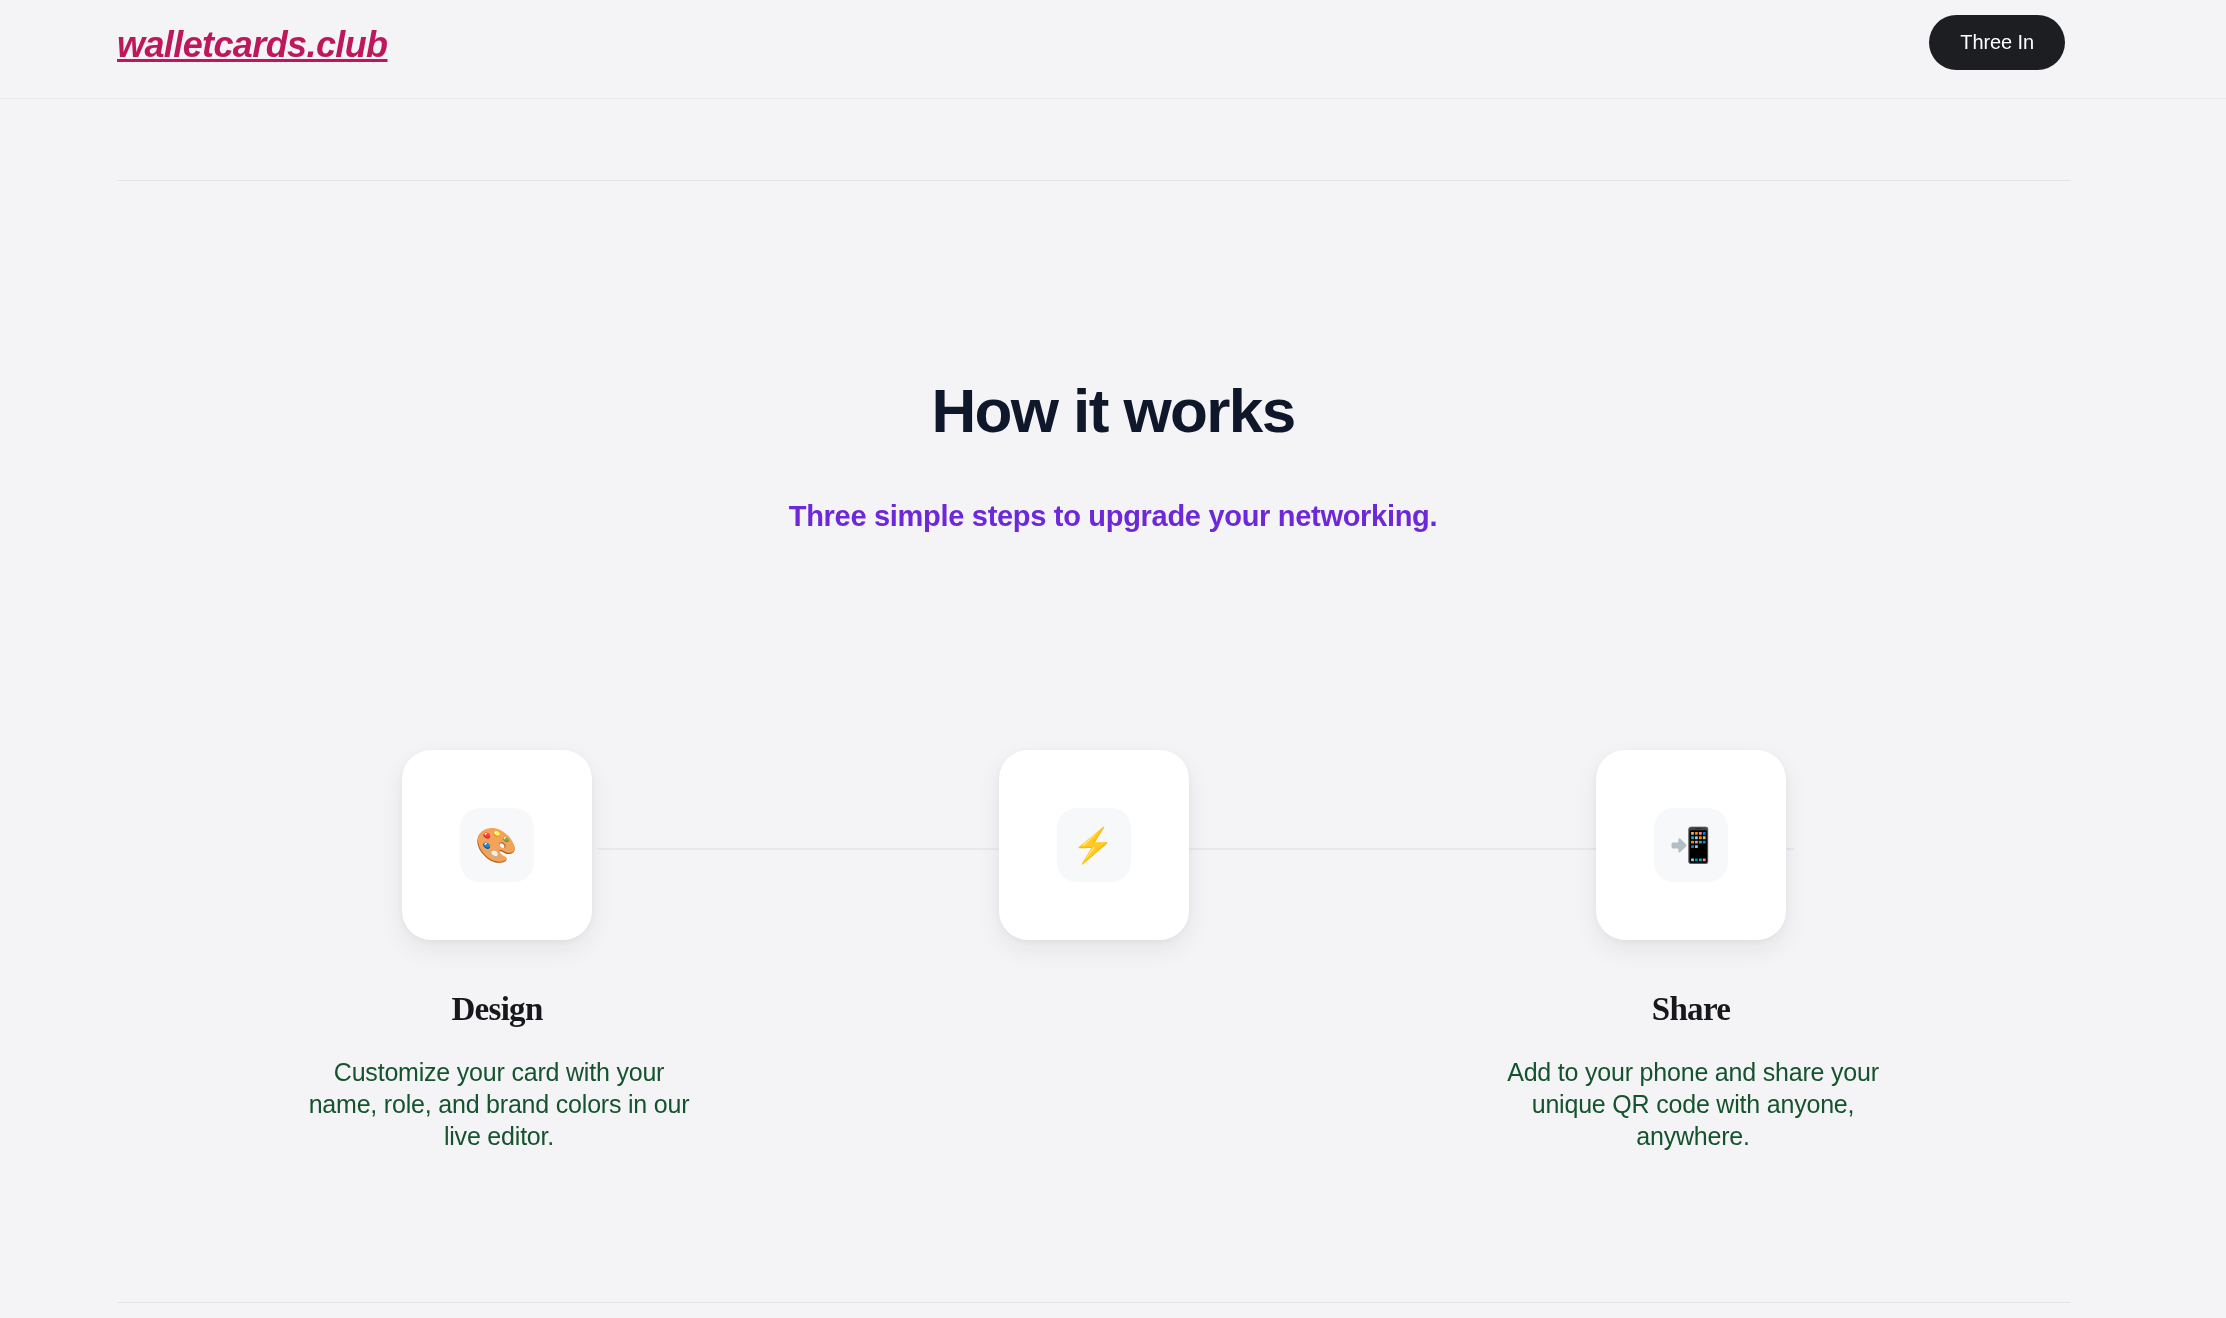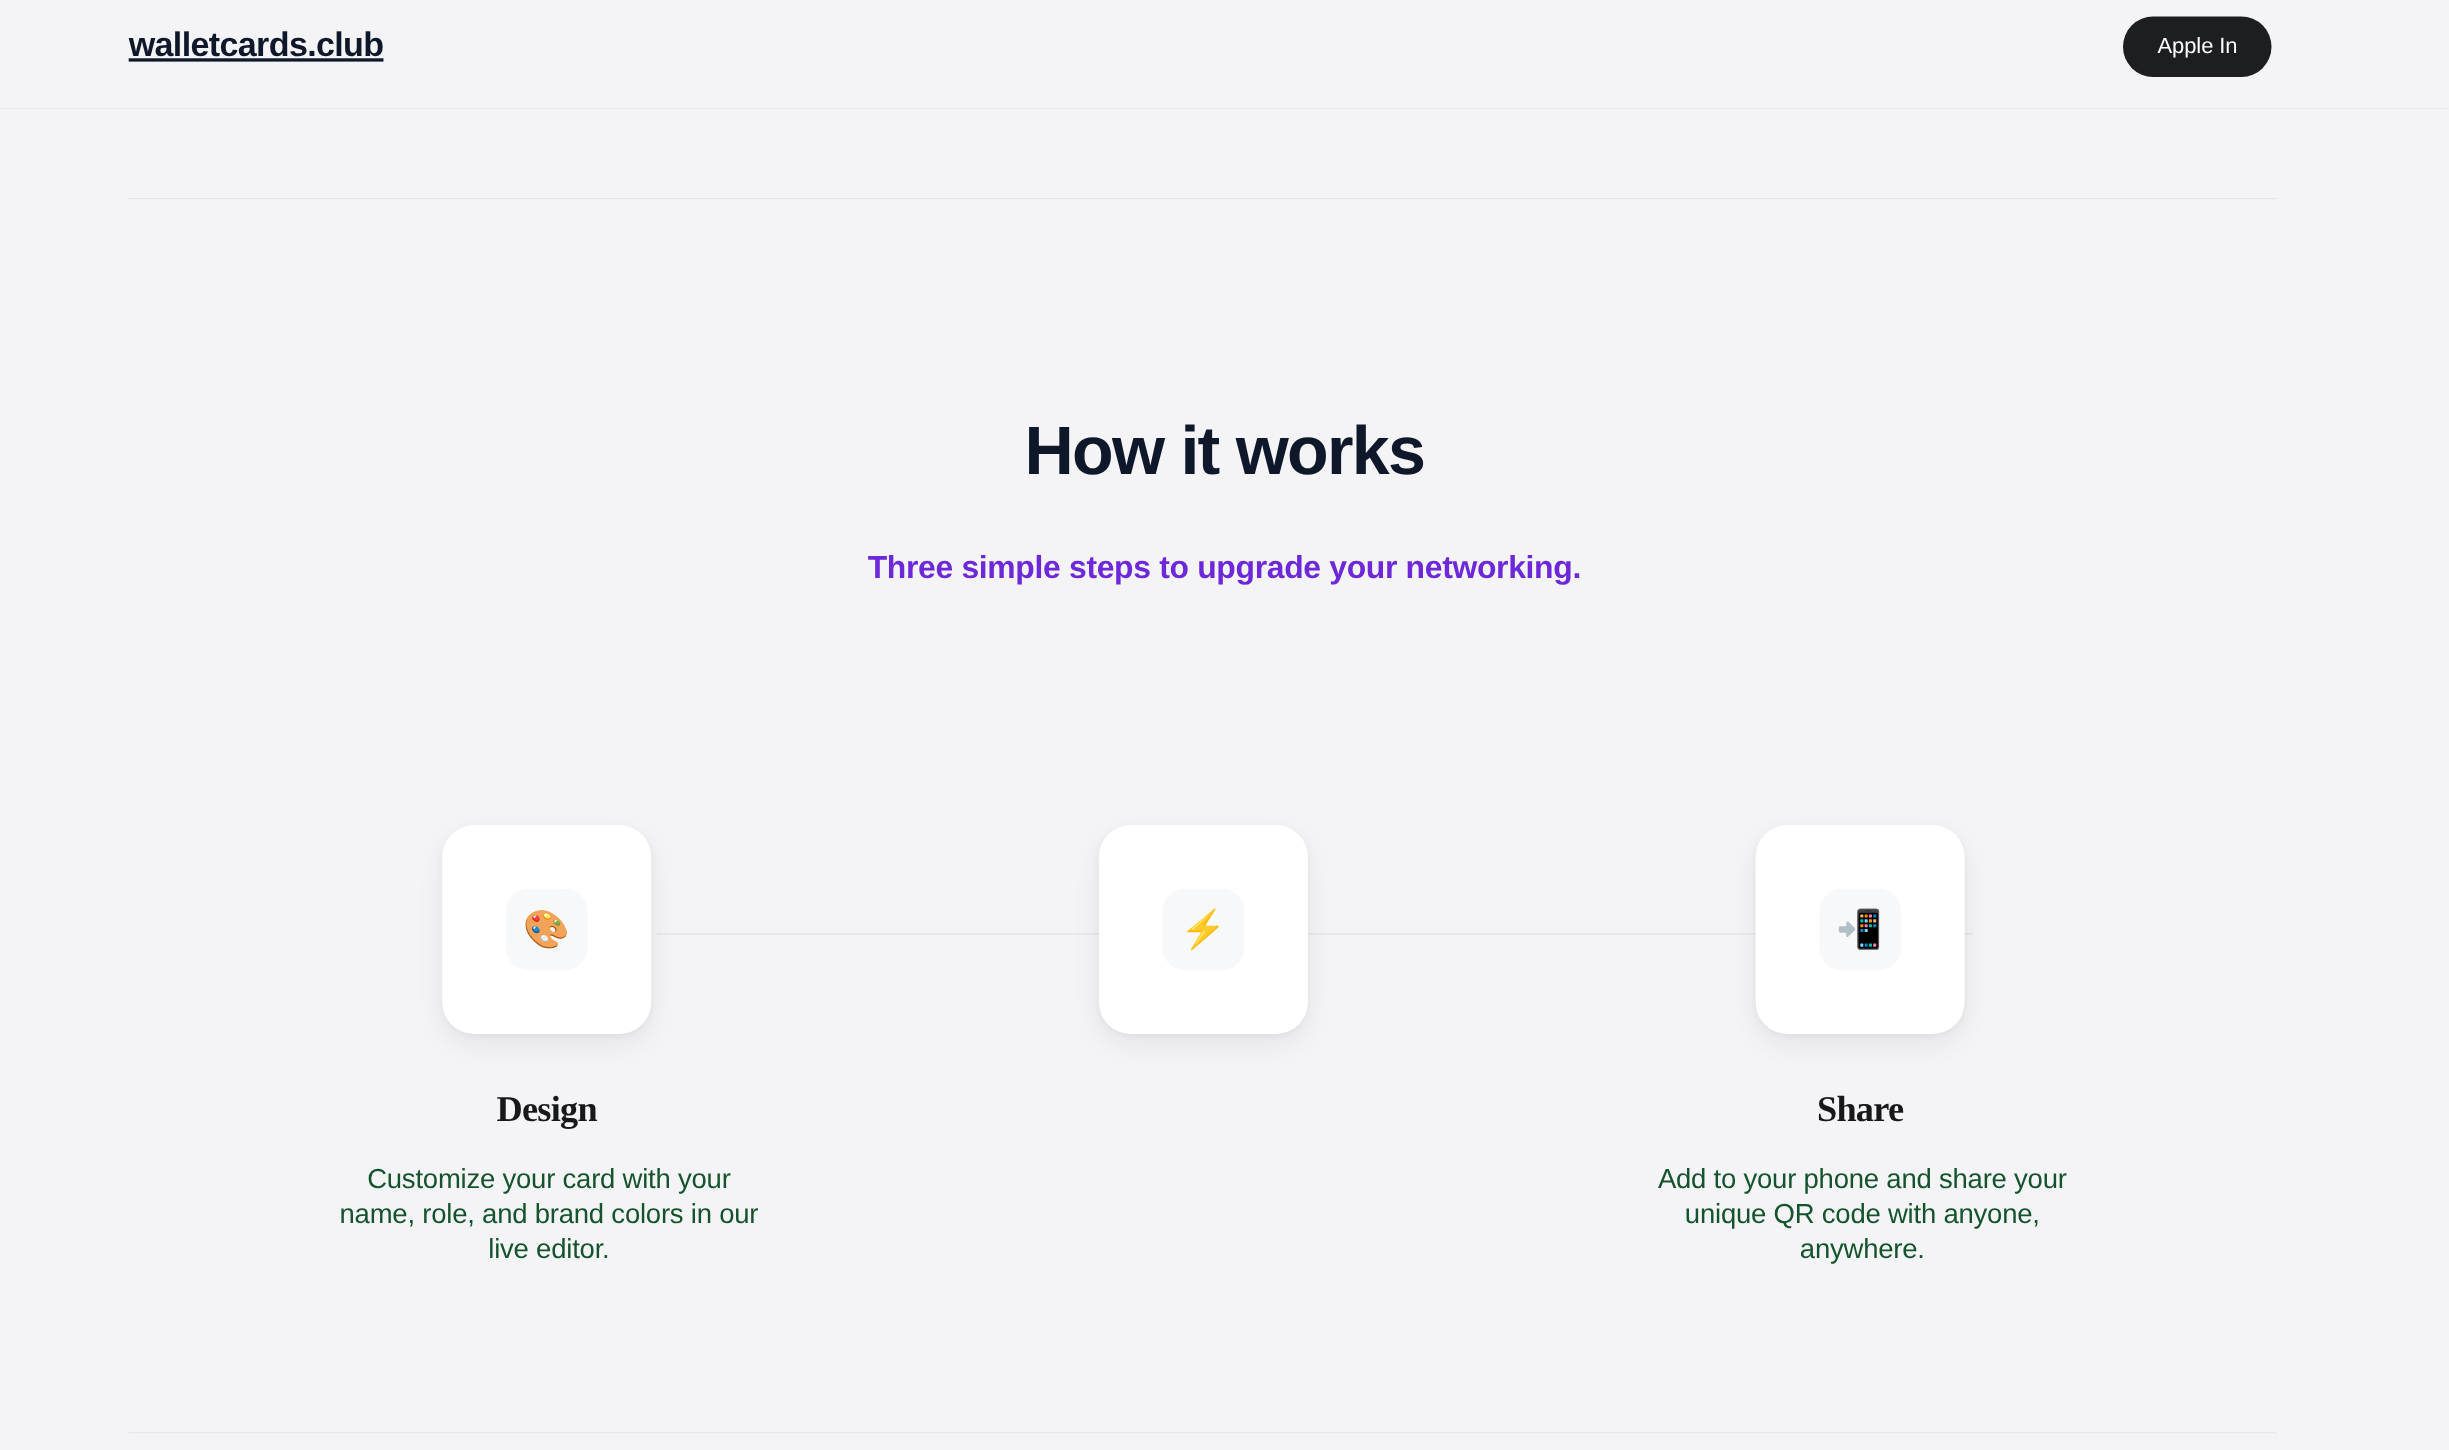--- a/index.html
+++ b/index.html
@@ -23,25 +23,26 @@
     width: 2226px;
     height: 99px;
     background: #f4f4f6;
     border-bottom: 1px solid #e7e8ea;
   }
 
   .brand-logo {
     position: absolute;
     left: 117px;
     top: 22px;
-    font-size: 31px;
+    font-size: 36px;
     font-weight: 700;
     letter-spacing: -0.6px;
-    color: #0f172a;
+    color: #be185d;
     line-height: 1.25;
+    font-style: italic;
   }
 
   .signin-button {
     position: absolute;
     right: 161px;
     top: 15px;
     height: 55px;
     padding: 0 31px;
     border: none;
     border-radius: 999px;
@@ -177,21 +178,21 @@
     letter-spacing: -0.2px;
     color: #14532d;
     line-height: 1.28;
   }
 </style>
 </head>
 <body>
 
 <header class="site-header">
   <a class="brand-logo" href="#">walletcards.club</a>
-  <button class="signin-button">Apple In</button>
+  <button class="signin-button">Three In</button>
 </header>
 
 <main class="page-body">
 
   <div class="rule rule-top"></div>
 
   <section class="section-head">
     <h1 class="section-title">How it works</h1>
     <p class="section-subtitle">Three simple steps to upgrade your networking.</p>
   </section>

